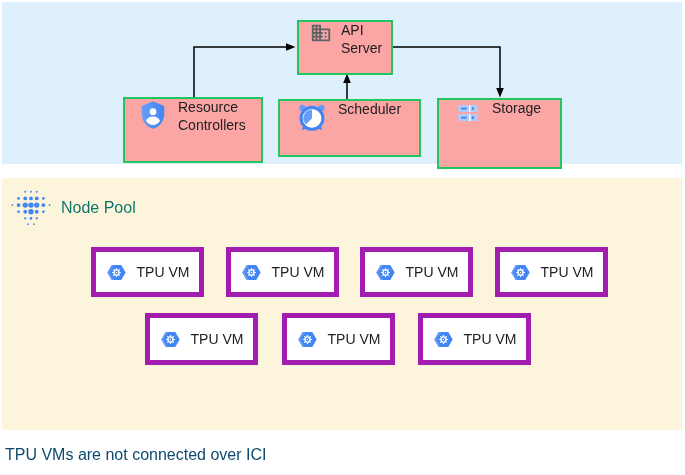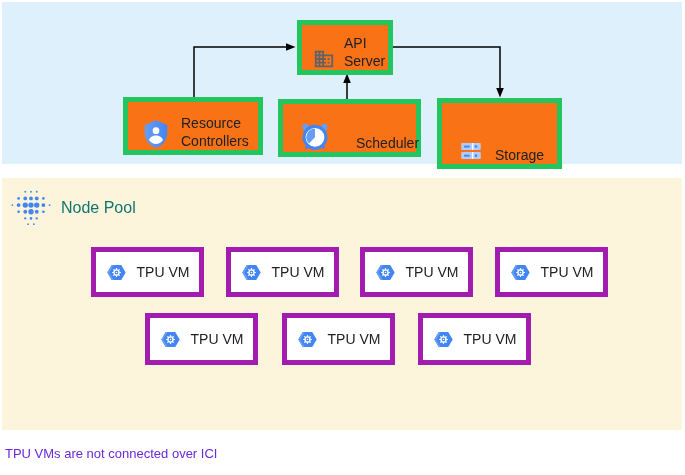--- a/index.html
+++ b/index.html
@@ -10,46 +10,46 @@
   .region{position:absolute;z-index:0;}
   .region-blue{left:2px;top:2px;width:680px;height:162px;background:#def0fb;}
   .region-yellow{left:2px;top:178px;width:680px;height:252px;background:#fcf4db;}
 
   .cp-label{
     position:absolute;left:12px;top:21px;width:94px;z-index:2;
     font-size:13.5px;line-height:1.45;text-align:center;color:#111;
   }
 
   .node{
-    position:absolute;z-index:2;background:#f97316;border:5px solid #22c55e;
-    display:flex;align-items:flex-end;box-sizing:border-box;
+    position:absolute;z-index:2;background:#fca5a5;border:2px solid #22c55e;
+    display:flex;align-items:flex-start;box-sizing:border-box;
   }
   .node .lbl{font-size:14px;line-height:1.25;color:#202124;}
 
   .api-server{left:297px;top:20px;width:96px;height:55px;padding-left:11px;gap:9px;}
-  .resource-controllers{left:123px;top:97px;width:140px;height:58px;padding-left:13px;gap:10px;}
-  .scheduler{left:278px;top:99px;width:143px;height:58px;padding-left:16px;gap:25px;}
+  .resource-controllers{left:123px;top:97px;width:140px;height:66px;padding-left:13px;gap:10px;}
+  .scheduler{left:278px;top:99px;width:143px;height:58px;padding-left:16px;gap:10px;}
   .storage{left:437px;top:98px;width:125px;height:71px;padding-left:16px;gap:11px;}
 
   .np-icon{position:absolute;left:10px;top:186px;z-index:2;}
   .np-label{position:absolute;left:61px;top:199px;z-index:2;font-size:16px;color:#0f766e;}
 
   .tpu{
     position:absolute;z-index:2;width:113px;background:#fff;border:5px solid #a21caf;
     display:flex;align-items:center;justify-content:center;gap:10px;box-sizing:border-box;
   }
   .tpu .lbl{font-size:14px;color:#202124;}
   .tpu.r1{top:247px;height:50px;}
   .tpu.r2{top:313px;height:52px;}
   .t1{left:91px;} .t2{left:226px;} .t3{left:360px;} .t4{left:495px;}
   .t5{left:145px;} .t6{left:282px;} .t7{left:418px;}
 
   .arrows{position:absolute;left:0;top:0;z-index:1;pointer-events:none;}
 
-  .caption{position:absolute;left:5px;top:446px;z-index:2;font-size:13px;color:#6d28d9;}
+  .caption{position:absolute;left:5px;top:446px;z-index:2;font-size:16px;color:#0c4a6e;}
   .icon{flex:0 0 auto;display:block;}
 </style>
 </head>
 <body>
 
 <div class="canvas">
 
   <div class="region region-blue"></div>
   <div class="region region-yellow"></div>
 

